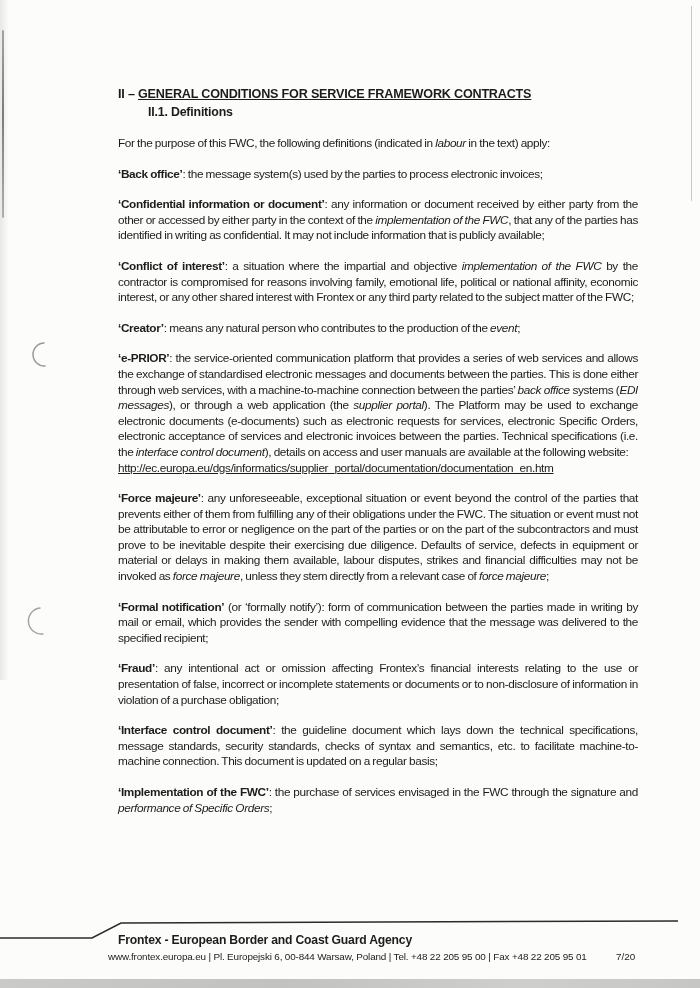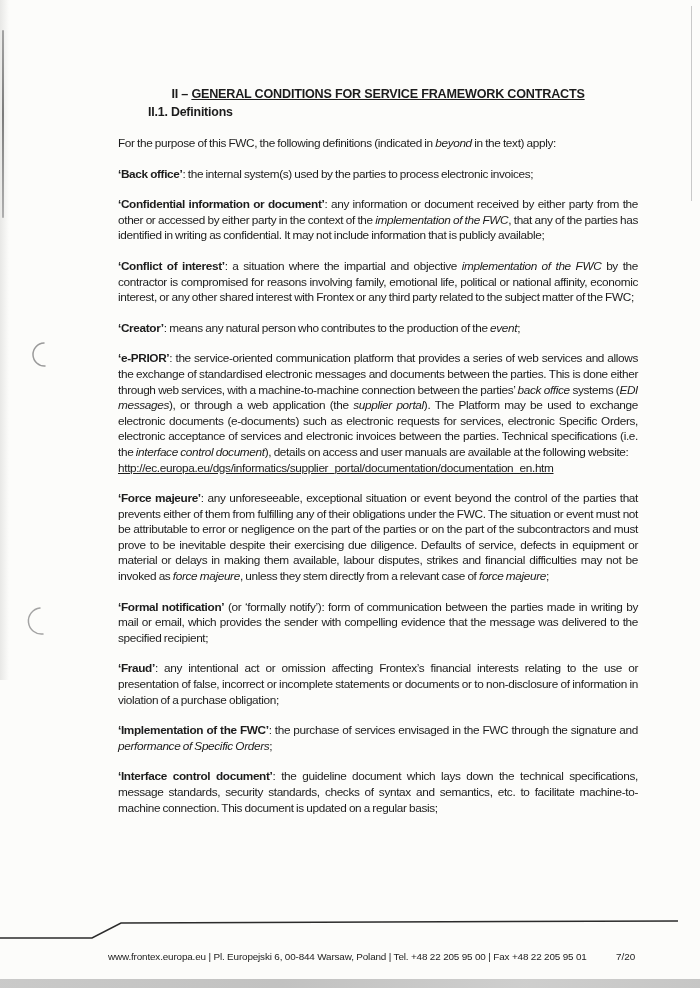--- a/index.html
+++ b/index.html
@@ -36,21 +36,20 @@
     opacity: 0.6;
   }
   
   .content {
     position: absolute; left: 118px; top: 0; width: 520px;
   }
   .section-heading {
     margin-top: 87px;
     font-size: 12.6px; font-weight: bold; letter-spacing: -0.2px;
     white-space: nowrap;
-    text-align: center;
   }
   .section-heading .title { text-decoration: underline; }
   .subsection-heading {
     margin-top: 4px; margin-left: 30px;
     font-size: 12.4px; font-weight: bold; letter-spacing: -0.2px;
   }
   .body-text { margin-top: 17px; }
   .para {
     margin: 0 0 15px 0;
     font-size: 11.8px; line-height: 15.6px;
@@ -92,34 +91,35 @@
   <svg class="punch-hole" style="left:16px; top:603px;" width="34" height="40" viewBox="0 0 34 40">
     <path d="M 24 5 A 12.5 12.5 0 1 0 27 31" fill="none" stroke="#a3a3a3" stroke-width="1.5" stroke-linecap="round"></path>
   </svg>
 
   <div class="content">
     <div class="section-heading">
       <span>II – </span><span class="title">GENERAL CONDITIONS FOR SERVICE FRAMEWORK CONTRACTS</span>
     </div>
     <div class="subsection-heading">II.1. Definitions</div>
     <div class="body-text">
-        <p class="para"><span>For the purpose of this FWC, the following definitions (indicated in </span><span class="i">beyond</span><span> in the text) apply:</span></p>
-        <p class="para"><span class="b">‘Back office’</span><span>: the internal system(s) used by the parties to process electronic invoices;</span></p>
+        <p class="para"><span>For the purpose of this FWC, the following definitions (indicated in </span><span class="i">labour</span><span> in the text) apply:</span></p>
+        <p class="para"><span class="b">‘Back office’</span><span>: the message system(s) used by the parties to process electronic invoices;</span></p>
         <p class="para"><span class="b">‘Confidential information or document’</span><span>: any information or document received by either party from the other or accessed by either party in the context of the </span><span class="i">implementation of the FWC</span><span>, that any of the parties has identified in writing as confidential. It may not include information that is publicly available;</span></p>
         <p class="para"><span class="b">‘Conflict of interest’</span><span>: a situation where the impartial and objective </span><span class="i">implementation of the FWC</span><span> by the contractor is compromised for reasons involving family, emotional life, political or national affinity, economic interest, or any other shared interest with Frontex or any third party related to the subject matter of the FWC;</span></p>
         <p class="para"><span class="b">‘Creator’</span><span>: means any natural person who contributes to the production of the </span><span class="i">event</span><span>;</span></p>
         <p class="para"><span class="b">‘e-PRIOR’</span><span>: the service-oriented communication platform that provides a series of web services and allows the exchange of standardised electronic messages and documents between the parties. This is done either through web services, with a machine-to-machine connection between the parties’ </span><span class="i">back office</span><span> systems (</span><span class="i">EDI messages</span><span>), or through a web application (the </span><span class="i">supplier portal</span><span>). The Platform may be used to exchange electronic documents (e-documents) such as electronic requests for services, electronic Specific Orders, electronic acceptance of services and electronic invoices between the parties. Technical specifications (i.e. the </span><span class="i">interface control document</span><span>), details on access and user manuals are available at the following website:</span><br><span class="u">http://ec.europa.eu/dgs/informatics/supplier_portal/documentation/documentation_en.htm</span></p>
         <p class="para"><span class="b">‘Force majeure’</span><span>: any unforeseeable, exceptional situation or event beyond the control of the parties that prevents either of them from fulfilling any of their obligations under the FWC. The situation or event must not be attributable to error or negligence on the part of the parties or on the part of the subcontractors and must prove to be inevitable despite their exercising due diligence. Defaults of service, defects in equipment or material or delays in making them available, labour disputes, strikes and financial difficulties may not be invoked as </span><span class="i">force majeure</span><span>, unless they stem directly from a relevant case of </span><span class="i">force majeure</span><span>;</span></p>
         <p class="para"><span class="b">‘Formal notification’</span><span> (or ‘formally notify’): form of communication between the parties made in writing by mail or email, which provides the sender with compelling evidence that the message was delivered to the specified recipient;</span></p>
         <p class="para"><span class="b">‘Fraud’</span><span>: any intentional act or omission affecting Frontex’s financial interests relating to the use or presentation of false, incorrect or incomplete statements or documents or to non-disclosure of information in violation of a purchase obligation;</span></p>
+        <p class="para"><span class="b">‘Interface control document’</span><span>: the guideline document which lays down the technical specifications, message standards, security standards, checks of syntax and semantics, etc. to facilitate machine-to-machine connection. This document is updated on a regular basis;</span></p>
         <p class="para"><span class="b">‘Implementation of the FWC’</span><span>: the purchase of services envisaged in the FWC through the signature and </span><span class="i">performance of Specific Orders</span><span>;</span></p>
-        <p class="para"><span class="b">‘Interface control document’</span><span>: the guideline document which lays down the technical specifications, message standards, security standards, checks of syntax and semantics, etc. to facilitate machine-to-machine connection. This document is updated on a regular basis;</span></p>
       </div>
   </div>
 
   <svg class="footer-rule" width="700" height="26" viewBox="0 0 700 26">
     <polyline points="0,23 92,23 121,8 678,6" fill="none" stroke="#2b2b2b" stroke-width="1.5"></polyline>
   </svg>
+  <div class="footer-agency">Frontex - European Border and Coast Guard Agency</div>
   <div class="footer-contact">www.frontex.europa.eu | Pl. Europejski 6, 00-844 Warsaw, Poland | Tel. +48 22 205 95 00 | Fax +48 22 205 95 01</div>
   <div class="footer-page-number">7/20</div>
 
   <div class="bottom-scan-edge"></div>
 </div>
 
 </body></html>

